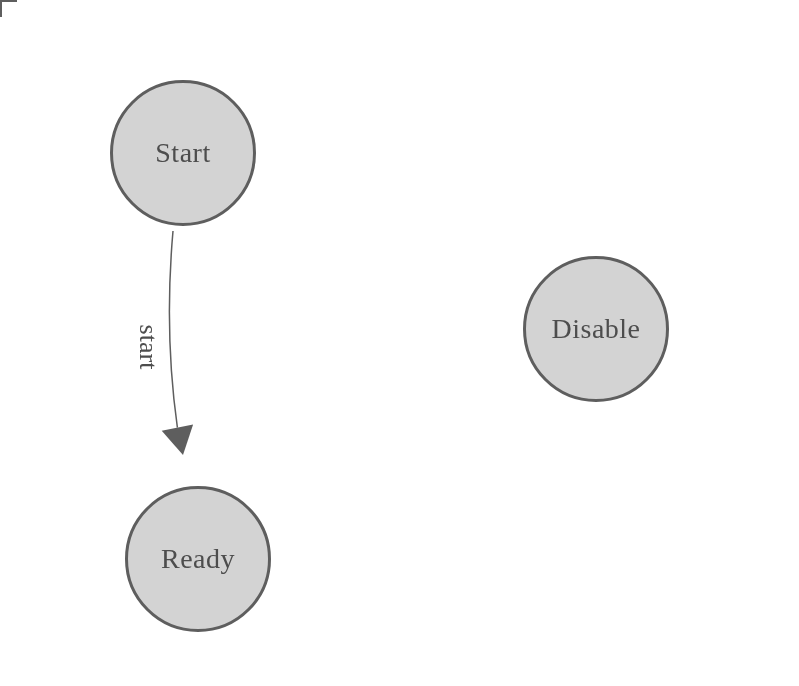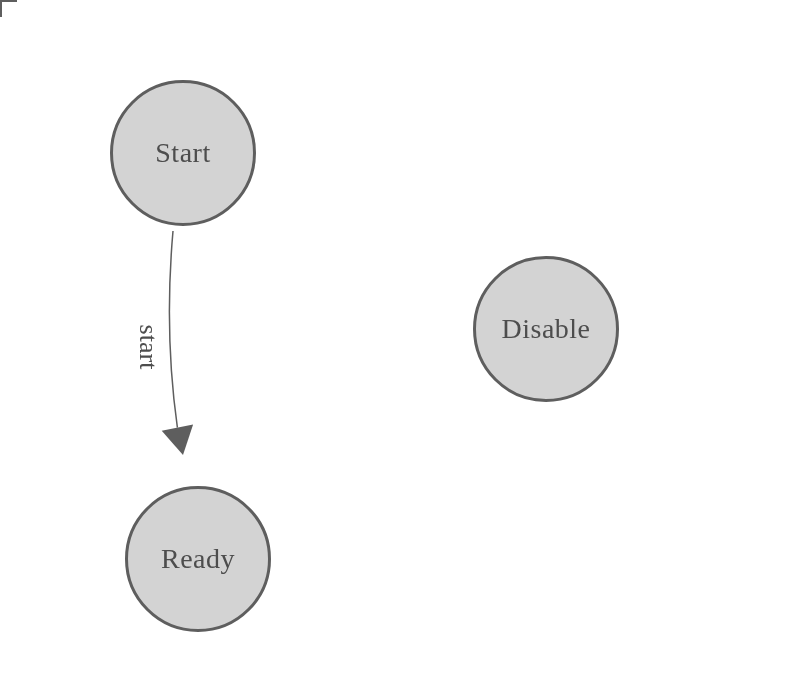--- a/index.html
+++ b/index.html
@@ -52,21 +52,21 @@
     cursor: default;
   }
   .state-label {
     font-size: 28px;
     color: #4d4d4d;
     letter-spacing: 0.5px;
     user-select: none;
   }
   #state-start   { left: 110px; top: 80px;  }
   #state-ready   { left: 125px; top: 486px; }
-  #state-disable { left: 473px; top: 256px; }
+  #state-disable { left: 523px; top: 256px; }
   .edge-label {
     position: absolute;
     left: 148px;
     top: 347px;
     transform: translate(-50%, -50%) rotate(90deg);
     font-size: 26px;
     color: #4d4d4d;
     white-space: nowrap;
     user-select: none;
   }

